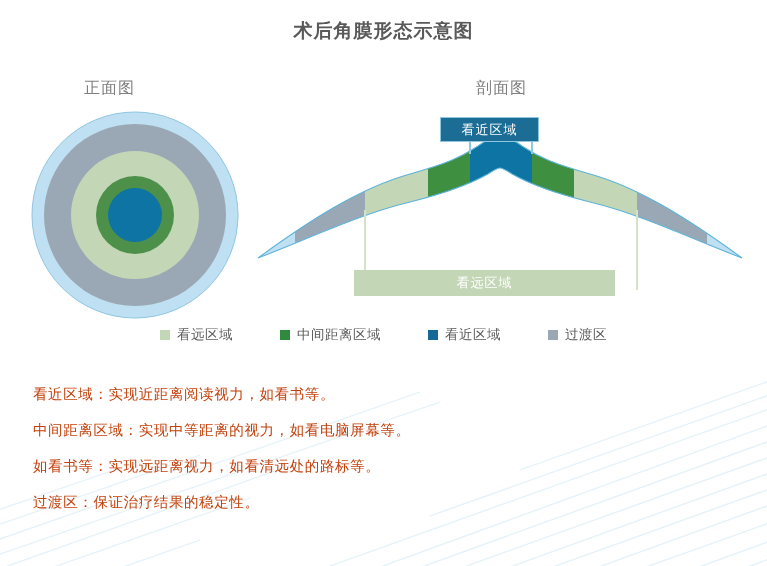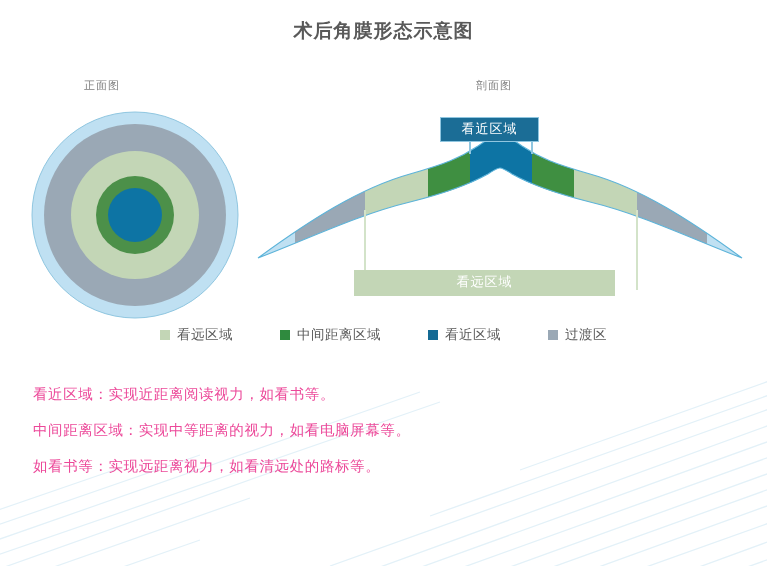--- a/index.html
+++ b/index.html
@@ -9,21 +9,20 @@
   }
   body {
     font-family: "Liberation Sans", "DejaVu Sans", sans-serif;
   }
   #slide {
     position: relative;
     width: 767px;
     height: 566px;
     background: #ffffff;
     overflow: hidden;
-    font-family: Liberation Mono, monospace;
   }
   
   #bg-decor {
     position: absolute;
     left: 0; top: 0;
     width: 767px; height: 566px;
     pointer-events: none;
   }
   
   #title {
@@ -33,21 +32,21 @@
     width: 767px;
     text-align: center;
     font-size: 19px;
     font-weight: bold;
     color: #595959;
     letter-spacing: 1px;
   }
   
   .panel-caption {
     position: absolute;
-    font-size: 11px;
+    font-size: 16px;
     color: #7f7f7f;
     letter-spacing: 1px;
     white-space: nowrap;
   }
   #caption-front { left: 84px; top: 78px; }
   #caption-section { left: 476px; top: 78px; }
 
   
   #front-view {
     position: absolute;
@@ -122,21 +121,21 @@
   }
   
   #descriptions {
     position: absolute;
     left: 33px;
     top: 385px;
     width: 600px;
   }
   .desc-line {
     font-size: 14.5px;
-    color: #ec4899;
+    color: #c2410c;
     letter-spacing: 0.6px;
     margin-bottom: 17px;
     white-space: nowrap;
   }
 </style>
 </head>
 <body>
 
 <div id="slide">
 
@@ -256,15 +255,16 @@
     <div class="legend-item">
       <span class="legend-swatch" style="background:#9aa8b5"></span>
       <span class="legend-label">过渡区</span>
     </div>
   </div>
 
   <div id="descriptions">
     <div class="desc-line">看近区域：实现近距离阅读视力，如看书等。</div>
     <div class="desc-line">中间距离区域：实现中等距离的视力，如看电脑屏幕等。</div>
     <div class="desc-line">如看书等：实现远距离视力，如看清远处的路标等。</div>
+    <div class="desc-line">过渡区：保证治疗结果的稳定性。</div>
   </div>
 
 </div>
 
 </body></html>

